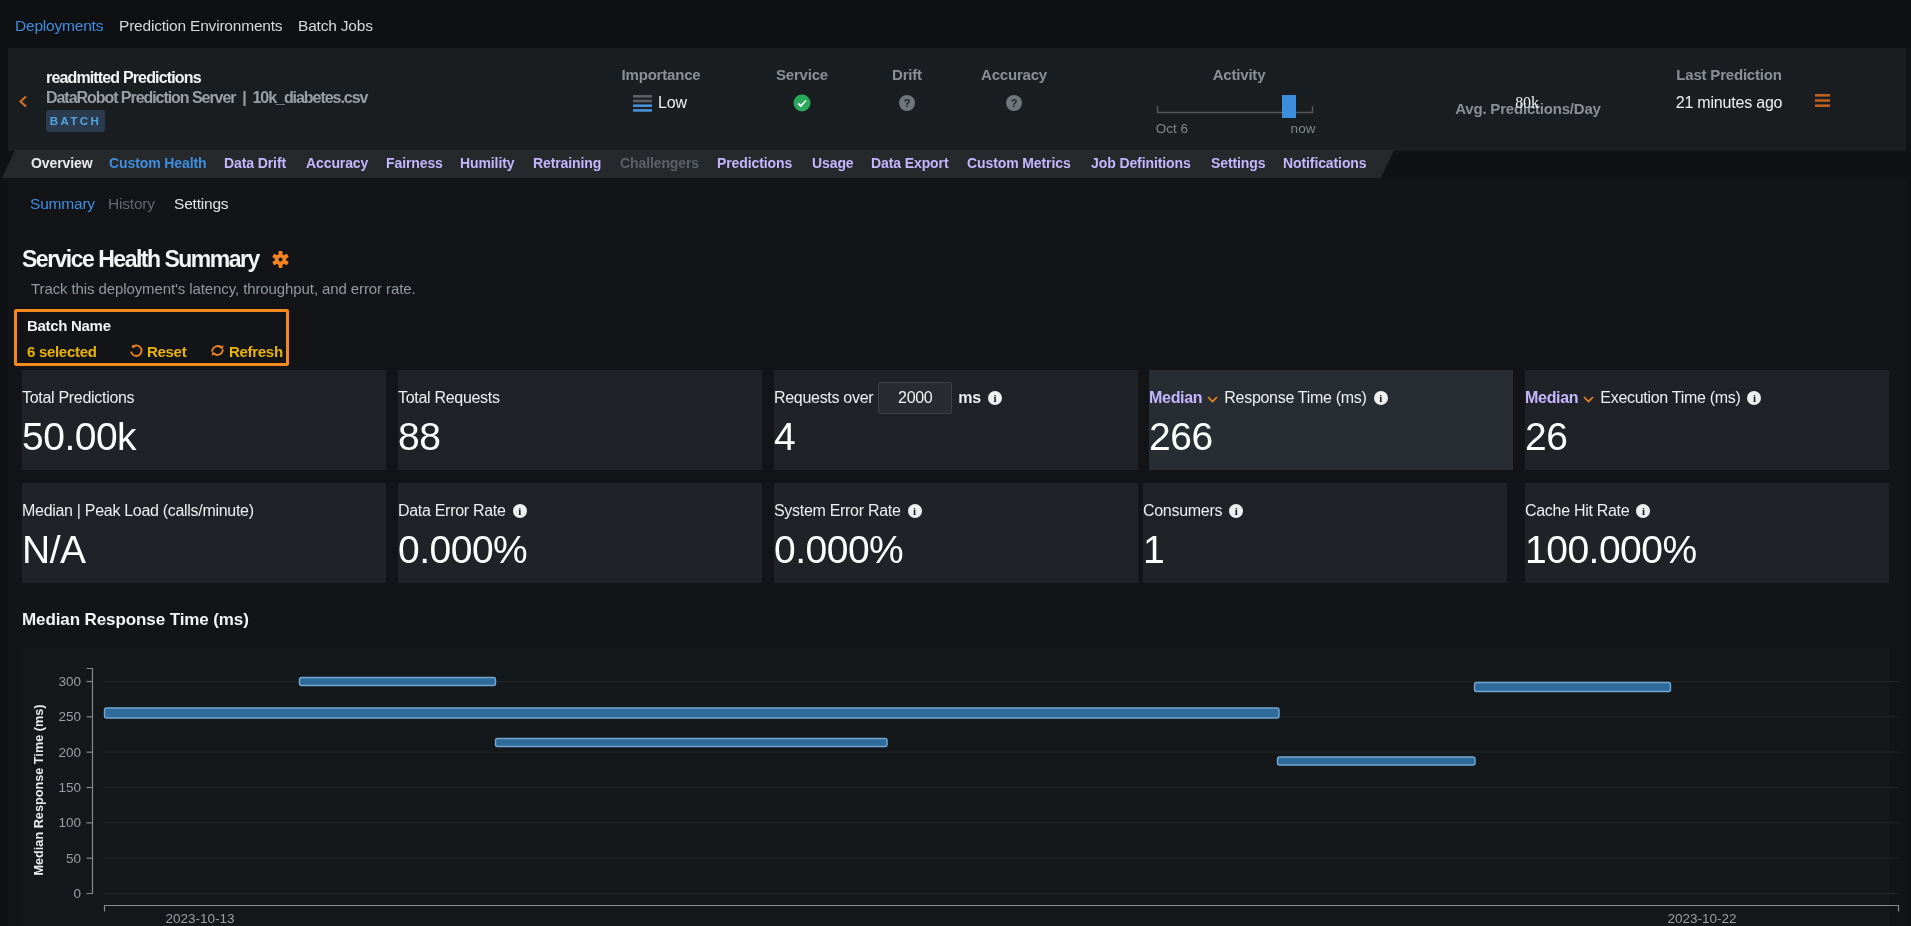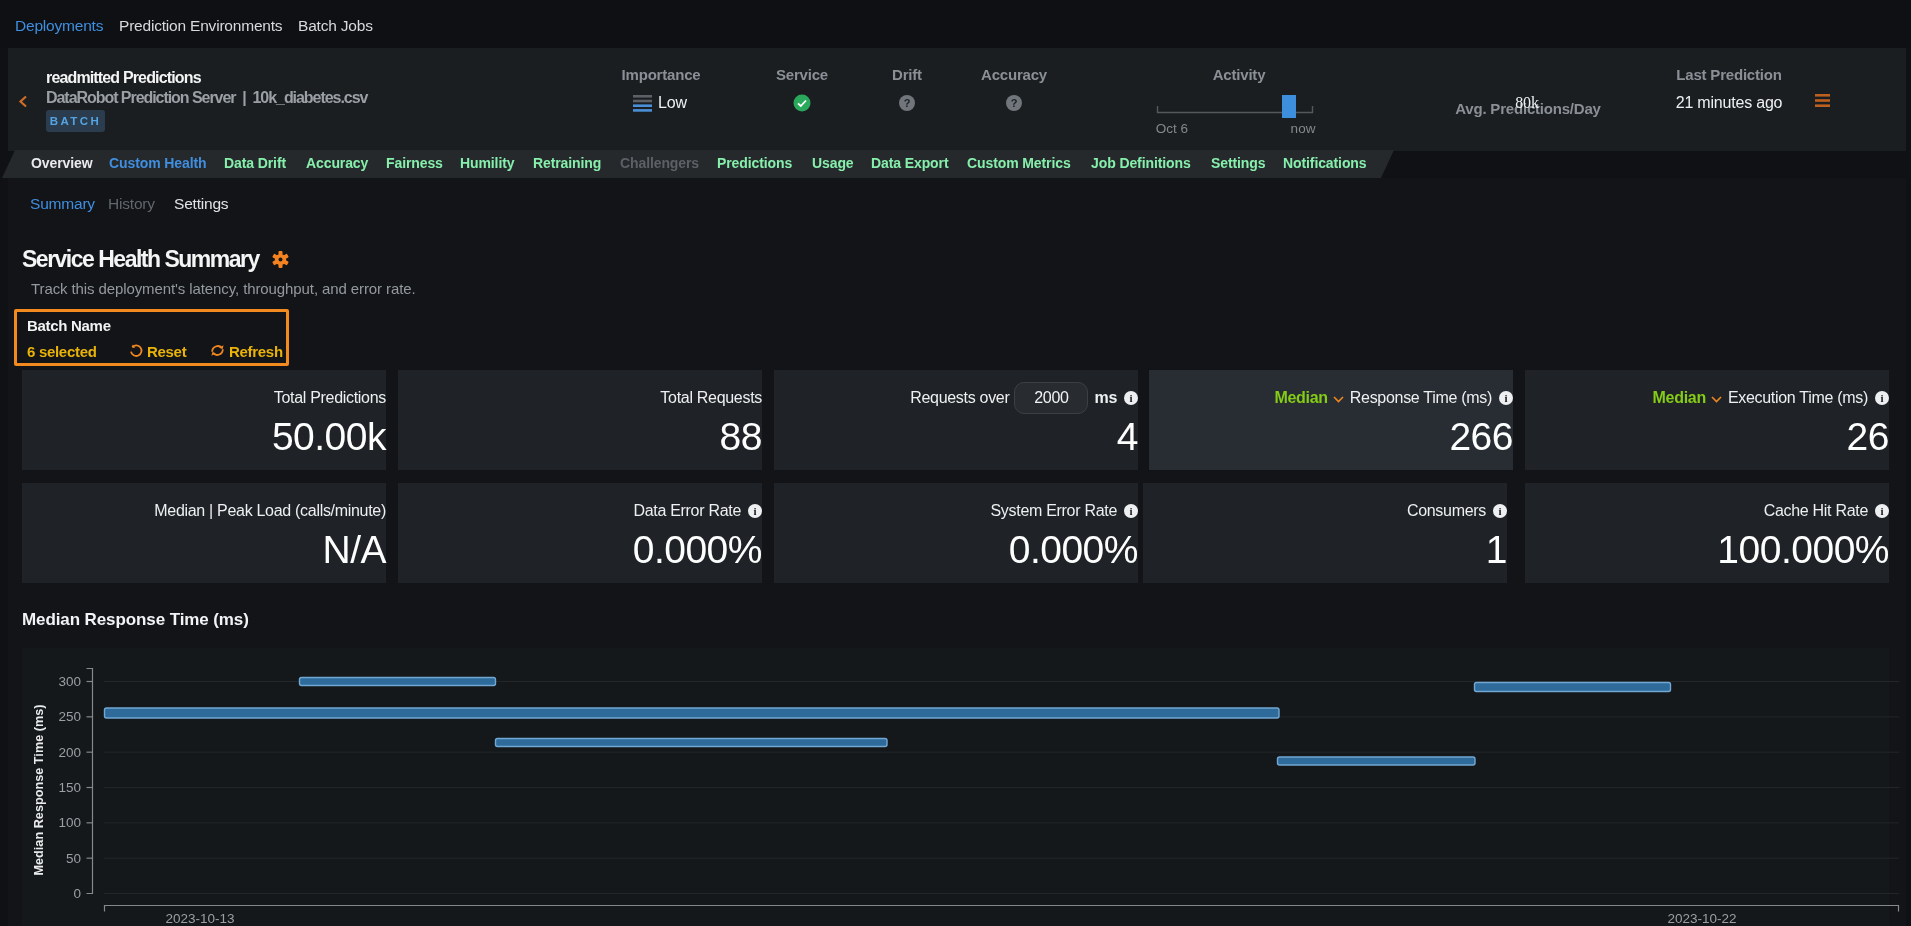--- a/index.html
+++ b/index.html
@@ -10,31 +10,31 @@
   
   #topnav { left:0; top:0; width:1911px; height:48px; background:#0e1013; }
   .nav-item { position:absolute; top:17px; font-size:15.5px; color:#d7d9da; letter-spacing:-0.2px; white-space:nowrap; }
   
   #hdr { left:8px; top:48px; width:1898px; height:103px; background:#1a1e21; }
   .statlab { position:absolute; top:66px; font-size:15px; font-weight:bold; color:#8b9096; letter-spacing:-0.2px; }
   .statval { position:absolute; top:94px; font-size:16px; color:#eef0f1; letter-spacing:-0.2px; }
   
   #strip { left:0; top:150px; width:1400px; height:28px; background:#26292c;
            clip-path:polygon(15px 0, 1394px 0, 1381px 28px, 2px 28px); }
-  .tab { position:absolute; top:155px; font-size:14px; font-weight:bold; color:#86efac; letter-spacing:-0.1px; white-space:nowrap; }
+  .tab { position:absolute; top:155px; font-size:14px; font-weight:bold; color:#c4b5fd; letter-spacing:-0.1px; white-space:nowrap; }
   
   #content { left:8px; top:178px; width:1898px; height:748px; background:#121417; }
   .subtab { position:absolute; top:195px; font-size:15.5px; letter-spacing:-0.2px; }
-  .card { position:absolute; width:364px; height:100px; background:#1f2327; display:flex; flex-direction:column; align-items:flex-end; }
+  .card { position:absolute; width:364px; height:100px; background:#1f2327; display:flex; flex-direction:column; align-items:flex-start; }
   .card .lab { height:28px; margin-top:14px; display:flex; align-items:center; font-size:16px; color:#edeff0; letter-spacing:-0.3px; white-space:nowrap; }
   .card .val { font-size:39px; line-height:50px; color:#fdfefe; letter-spacing:-0.5px; }
   .info { display:inline-block; width:14px; height:14px; border-radius:50%; background:#edeff1; color:#16181b;
           font-size:11px; font-weight:bold; text-align:center; line-height:14px; margin-left:7px; font-family:"Liberation Serif",serif; }
   .orange { color:#eab308; }
-  .medlab { font-weight:bold; color:#84cc16; letter-spacing:-0.3px; }
+  .medlab { font-weight:bold; color:#c4b5fd; letter-spacing:-0.3px; }
   .chev { display:inline-block; margin:2px 6px 0 5px; }
 </style>
 </head>
 <body>
 <div id="topnav" class="abs"></div>
 <span class="nav-item" style="left:15px;color:#3f8edf;">Deployments</span>
 <span class="nav-item" style="left:119px;">Prediction Environments</span>
 <span class="nav-item" style="left:298px;">Batch Jobs</span>
 
 <div id="hdr" class="abs"></div>
@@ -148,21 +148,21 @@
 
 <div class="card" style="left:22px;top:370px;">
   <div class="lab">Total Predictions</div>
     <div class="val">50.00k</div>
 </div>
 <div class="card" style="left:398px;top:370px;">
   <div class="lab">Total Requests</div>
     <div class="val">88</div>
 </div>
 <div class="card" style="left:774px;top:370px;">
-  <div class="lab">Requests over<span style="display:inline-block;width:74px;height:32px;background:#282c30;border:1px solid #3c4045;border-radius:10px;margin:0 6px 0 5px;text-align:center;line-height:30px;color:#f1f2f3;">2000</span><b>ms</b><span class="info">i</span></div>
+  <div class="lab">Requests over<span style="display:inline-block;width:74px;height:32px;background:#282c30;border:1px solid #3c4045;border-radius:2px;margin:0 6px 0 5px;text-align:center;line-height:30px;color:#f1f2f3;">2000</span><b>ms</b><span class="info">i</span></div>
   <div class="val">4</div>
 </div>
 <div class="card" style="left:1149px;top:370px;background:#272d33;">
   <div class="lab"><span class="medlab">Median</span><svg class="chev" width="11" height="7" viewBox="0 0 11 7">
         <path d="M1 1 L5.5 5.5 L10 1" fill="none" stroke="#f0861f" stroke-width="1.6"></path>
       </svg>Response Time (ms)<span class="info">i</span></div>
   <div class="val">266</div>
 </div>
 <div class="card" style="left:1525px;top:370px;">
   <div class="lab"><span class="medlab">Median</span><svg class="chev" width="11" height="7" viewBox="0 0 11 7">

